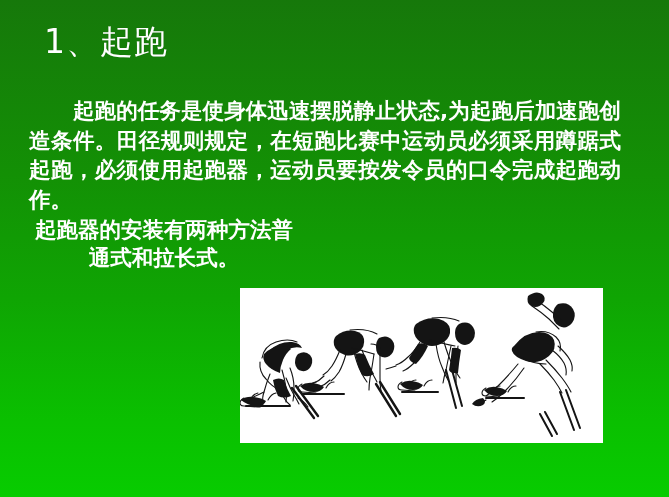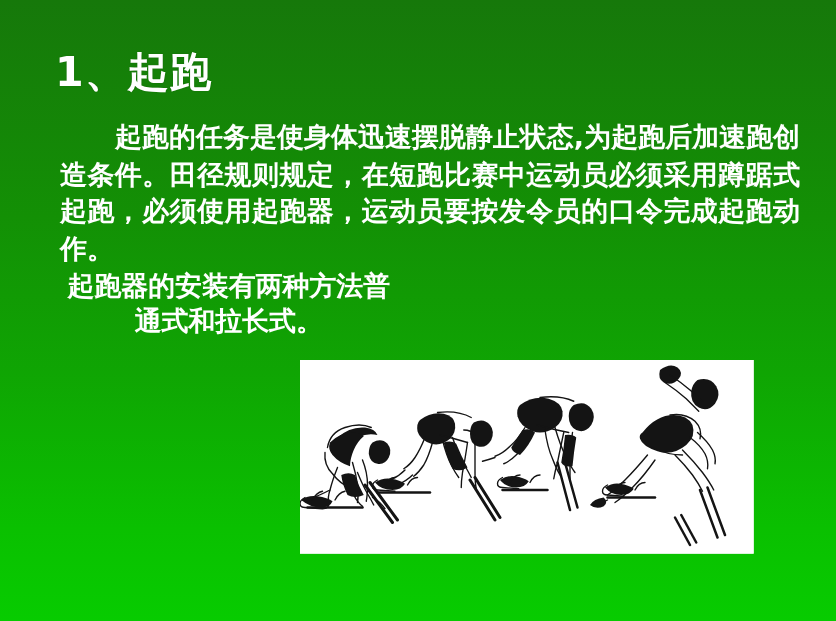--- a/index.html
+++ b/index.html
@@ -22,34 +22,34 @@
         #0fa503 60%,
         #0ac000 85%,
         #07cc00 100%);
     overflow: hidden;
   }
 
   
   #slide-title {
     position: absolute;
     left: 44px;
-    top: 38px;
+    top: 22px;
     color: #ffffff;
     font-size: 33px;
     line-height: 40px;
-    font-weight: 700;
+    font-weight: 400;
     letter-spacing: 1px;
     white-space: nowrap;
     text-shadow: 0 0 1px rgba(0,0,0,0.25);
   }
 
   
   #body-text {
     position: absolute;
-    left: 48px;
+    left: 29px;
     top: 96px;
     width: 600px;
   }
   .para {
     color: #ffffff;
     font-weight: bold;
     font-size: 21.5px;
   }
   #para-main {
     line-height: 29.5px;

